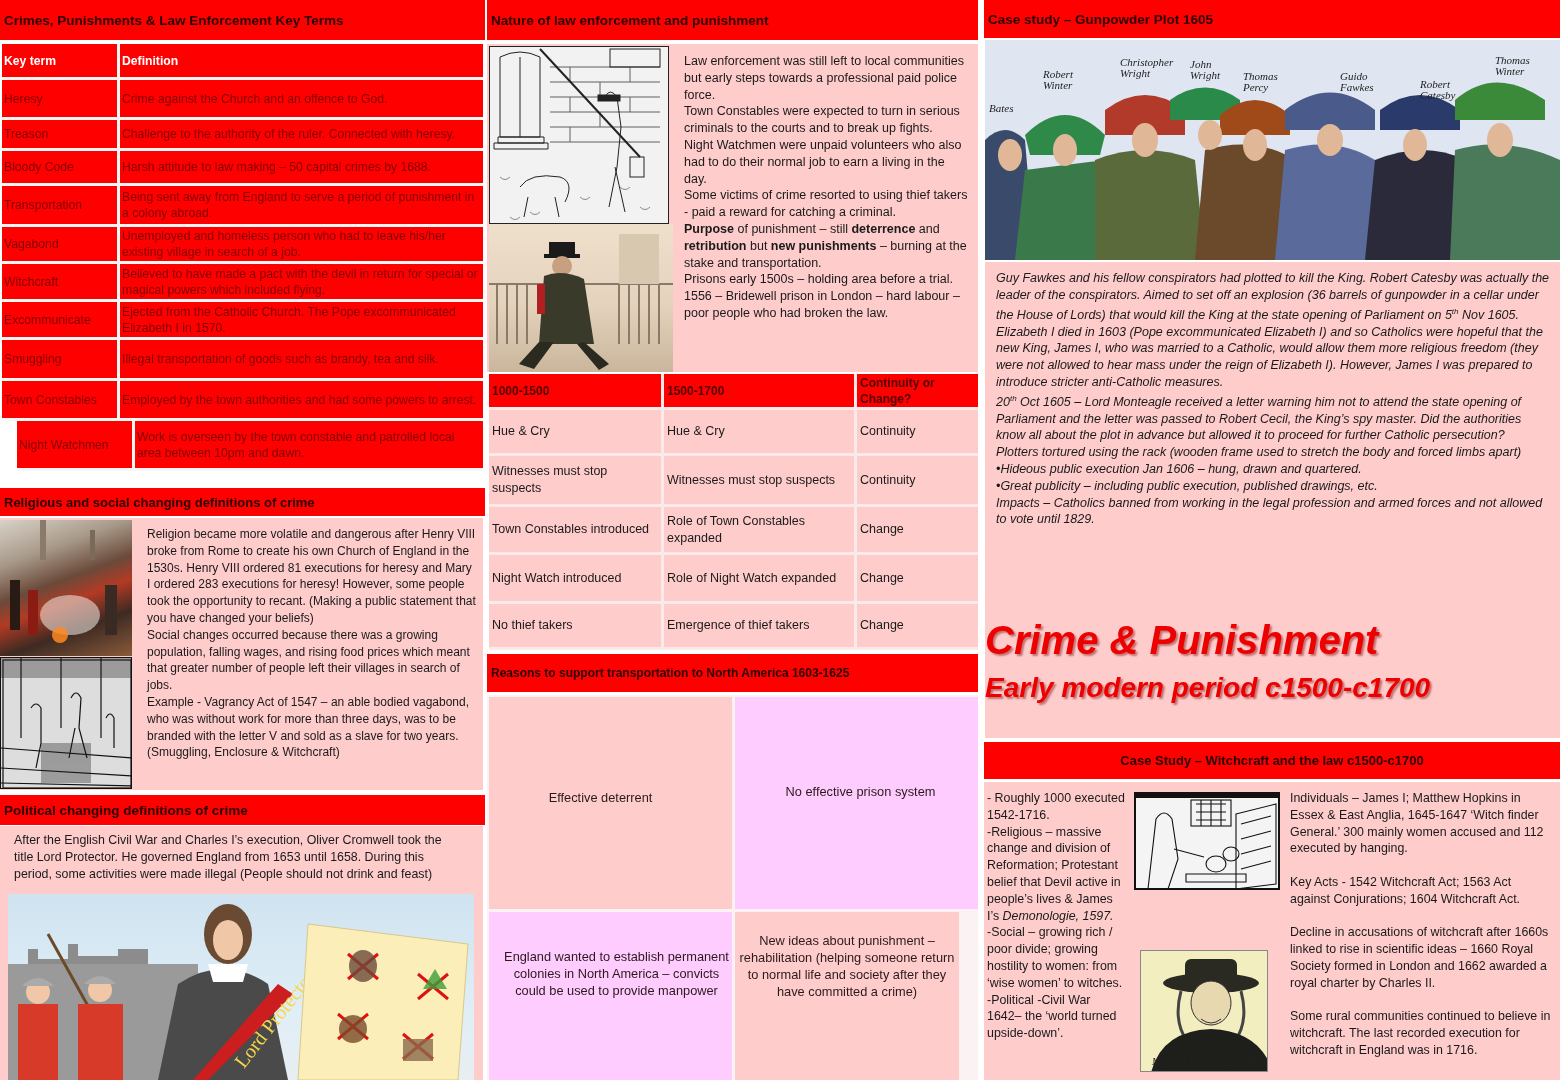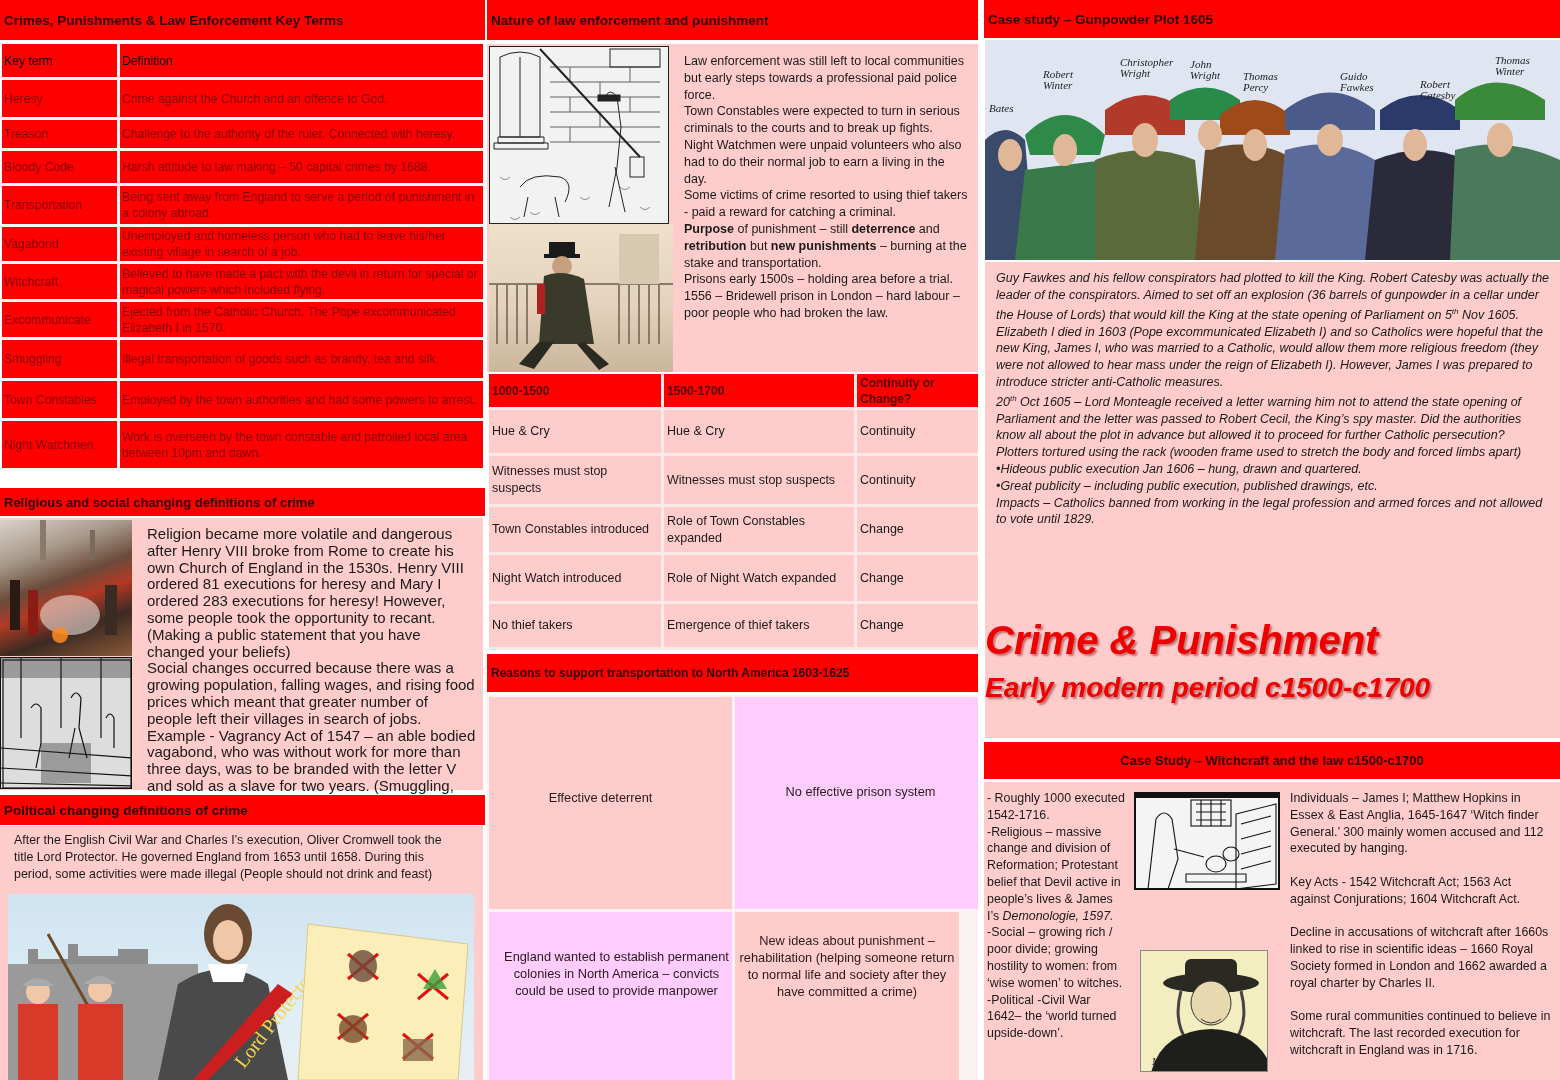--- a/index.html
+++ b/index.html
@@ -13,21 +13,21 @@
 
   .hdr {
     background: #ff0000; color: #2a0000; font-weight: bold; font-size: 13.5px;
     display: flex; align-items: center; padding-left: 4px; position: absolute; left: 0; right: 0;
   }
   .pink { background: #ffcccc; position: absolute; }
   .kt-row { display: flex; position: absolute; left: 0; right: 0; }
   .kt-cell { background: #ff0000; color: #800000; font-size: 12.2px; line-height: 16px; display: flex; align-items: center; padding: 0 2px; border-bottom: 3px solid #f6f6f6; }
   .kt-cell.term { width: 118px; border-right: 3px solid #f6f6f6; }
   .kt-cell.def { flex: 1; }
-  .kt-row.head .kt-cell { color: #000000; font-weight: normal; }
+  .kt-row.head .kt-cell { color: #ffffff; font-weight: bold; }
 
   .body-txt { font-size: 12.2px; line-height: 16.8px; color: #1a1a1a; }
 
   
   .cmp-row { position: absolute; left: 0; right: 0; display: flex; }
   .cmp-cell { background: #ffcccc; font-size: 12.5px; line-height: 17px; display: flex; align-items: center; padding: 0 3px; border-right: 3px solid #fbeaea; border-bottom: 3px solid #fbeaea; }
   .cmp-row.head .cmp-cell { background: #ff0000; color: #500000; font-weight: bold; font-size: 12px; line-height: 16px; }
   .c1 { width: 175px; } .c2 { width: 193px; } .c3 { flex: 1; border-right: none !important; }
 
   .quad { position: absolute; font-size: 12.8px; line-height: 17px; text-align: center; display: flex; justify-content: center; color: #2a1a1a; }
@@ -75,21 +75,21 @@
         <div class="kt-cell def">Ejected from the Catholic Church. The Pope excommunicated Elizabeth I in 1570.</div>
       </div>
       <div class="kt-row" style="top: 296px; height: 41px;">
         <div class="kt-cell term">Smuggling</div>
         <div class="kt-cell def">Illegal transportation of goods such as brandy, tea and silk.</div>
       </div>
       <div class="kt-row" style="top: 337px; height: 40px;">
         <div class="kt-cell term">Town Constables</div>
         <div class="kt-cell def">Employed by the town authorities and had some powers to arrest.</div>
       </div>
-      <div class="kt-row" style="top: 377px; height: 50px;">
+      <div class="kt-row" style="top: 377px; height: 50px; margin-left: 15px;">
         <div class="kt-cell term">Night Watchmen</div>
         <div class="kt-cell def">Work is overseen by the town constable and patrolled local area between 10pm and dawn.</div>
       </div>
     </div>
 
   <div class="hdr" style="top:488px;height:28px;font-size:13px;">Religious and social changing definitions of crime</div>
   <div class="pink" style="left:0;top:518px;width:483px;height:272px;">
     <div class="img" style="left:0;top:2px;width:132px;height:136px;background:linear-gradient(160deg,#d9d2c8 0%,#a89a8a 25%,#6b4a3a 45%,#b23a24 58%,#3d2a22 75%,#8a5a3a 100%);">
       <svg width="132" height="136" viewBox="0 0 132 136">
         <rect x="40" y="0" width="6" height="40" fill="#8a7a6a"></rect>
@@ -112,21 +112,21 @@
           <path d="M70 40 q5 -10 10 0 l-2 30 l8 30 M74 70 l-6 30"></path>
           <path d="M30 50 q5 -8 10 0 l0 35 l-5 25"></path>
           <path d="M105 60 q4 -8 8 0 l0 30"></path>
         </g>
         <g fill="#222" opacity="0.35">
             <rect x="0" y="0" width="132" height="20"></rect>
             <rect x="40" y="85" width="50" height="40"></rect>
           </g>
       </svg>
     </div>
-    <div id="rel-text" class="body-txt" style="position:absolute;left:147px;top:8px;width:330px;font-size:15px;line-height:16.8px;">
+    <div id="rel-text" class="body-txt" style="position:absolute;left:147px;top:8px;width:330px;font-size:12px;line-height:16.8px;">
         <p>Religion became more volatile and dangerous after Henry VIII broke from Rome to create his own Church of England in the 1530s.  Henry VIII ordered 81 executions for heresy and Mary I ordered 283 executions for heresy! However, some people took the opportunity to recant. (Making a public statement that you have changed your beliefs)</p>
         <p>Social changes occurred because there was a growing population, falling wages, and rising food prices which meant that greater number of people left their villages in search of jobs.</p>
         <p>Example - Vagrancy Act of 1547 – an able bodied vagabond, who was without work for more than three days, was to be branded with the letter V and sold as a slave for two years. (Smuggling, Enclosure &amp; Witchcraft)</p>
       </div>
   </div>
 
   <div class="hdr" style="top:795px;height:30px;font-size:13.5px;">Political changing definitions of crime</div>
   <div class="pink" style="left:0;top:826px;width:483px;height:254px;">
     <div class="body-txt" style="position:absolute;left:14px;top:6px;width:450px;font-size:12.4px;line-height:16.8px;">After the English Civil War and Charles I’s execution, Oliver Cromwell took the title Lord Protector. He governed England from 1653 until 1658. During this period, some activities were made illegal (People should not drink and feast)</div>
     <div class="img" style="left:8px;top:68px;width:466px;height:186px;background:linear-gradient(180deg,#cfe3f0 0%,#dfeef6 60%,#e8eef2 100%);">

